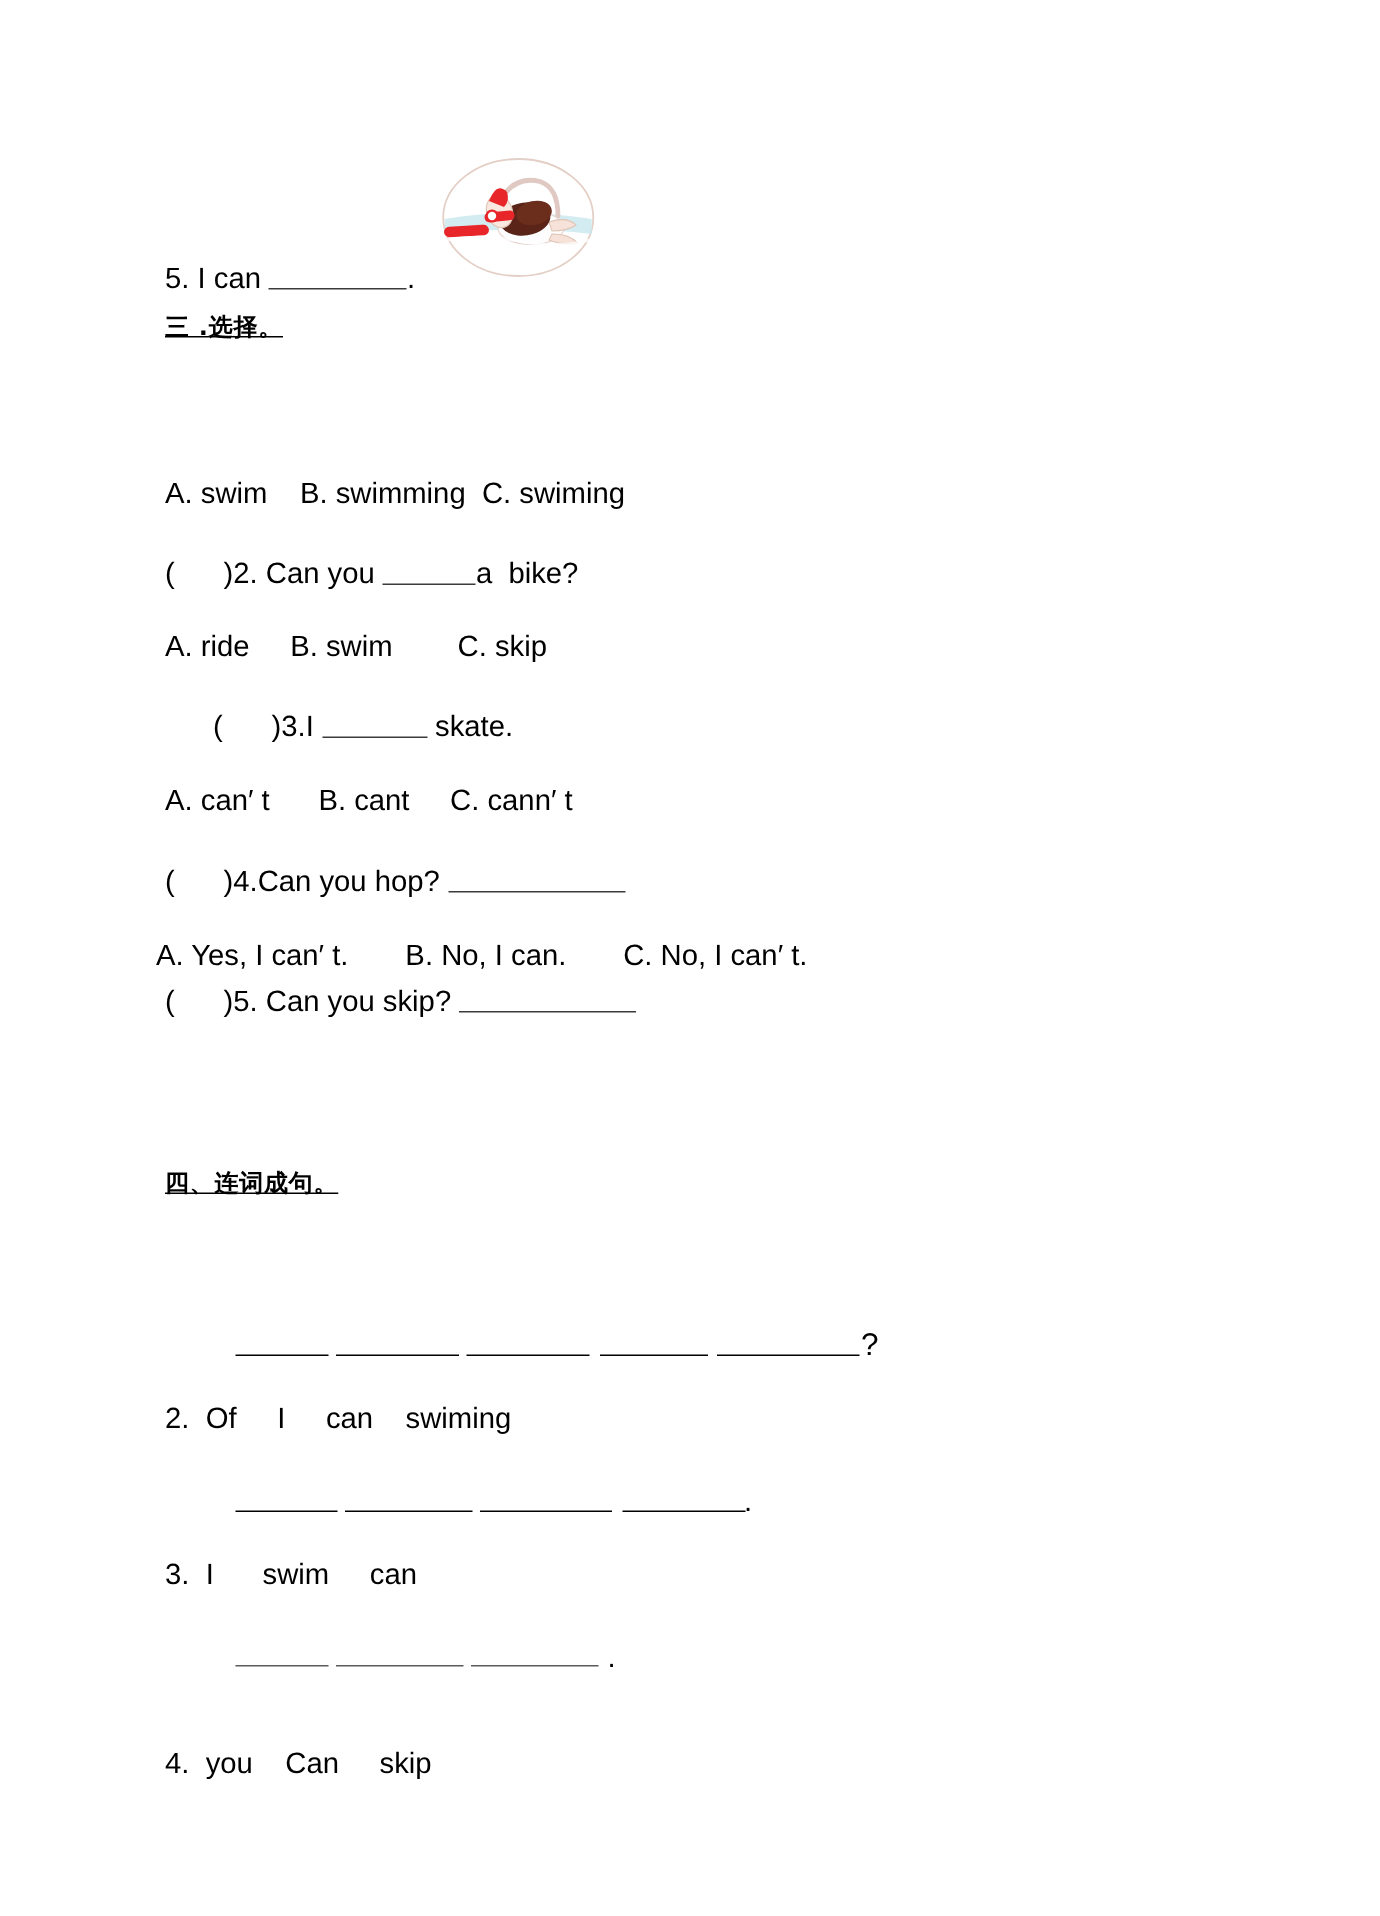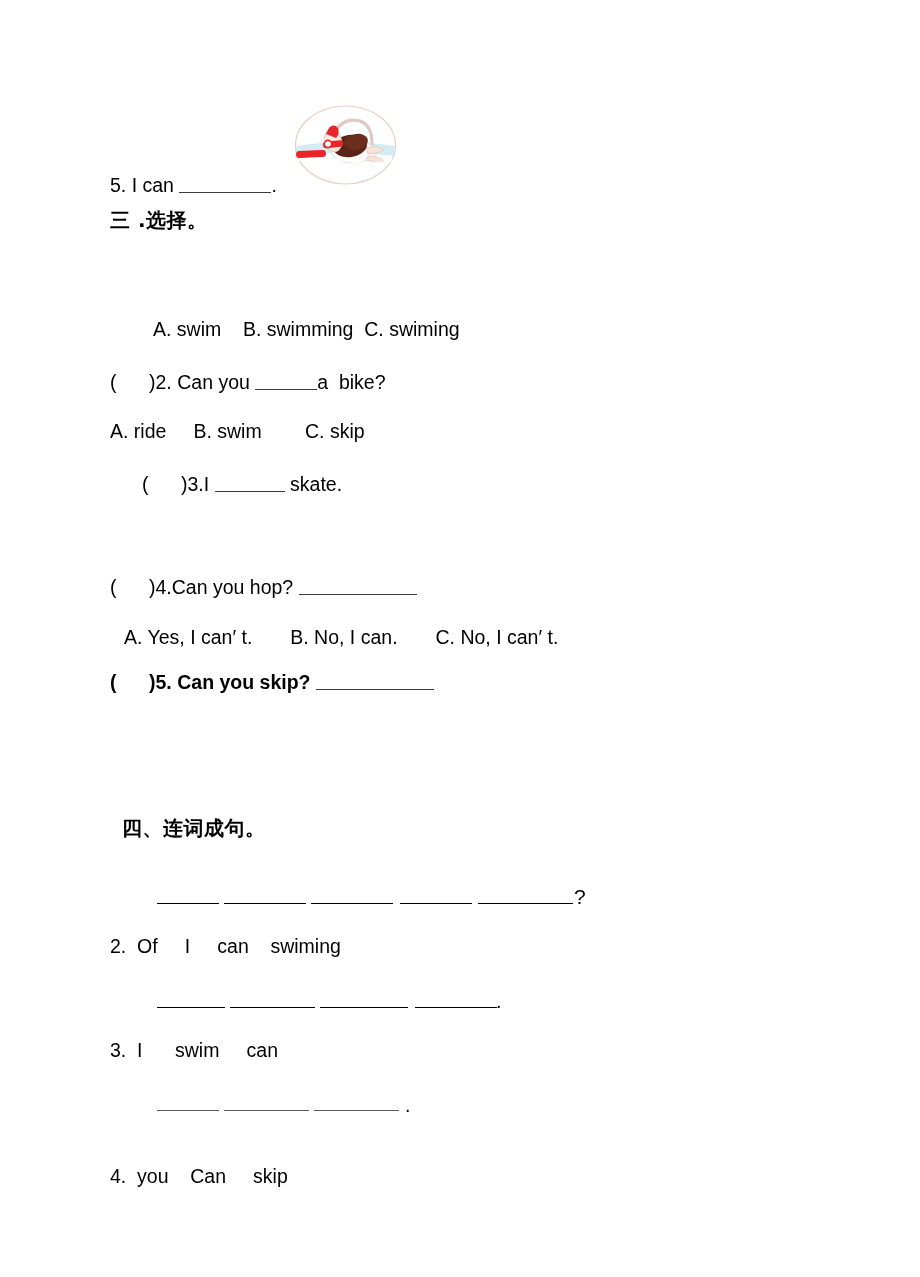--- a/index.html
+++ b/index.html
@@ -27,23 +27,24 @@
   
   .row {
     position: absolute;
     white-space: pre;
     font-size: 19.5px;
     line-height: 1;
     color: #000;
   }
   .row.cn {
     font-family: "DejaVu Sans", "Liberation Sans", sans-serif;
-    font-size: 20px;
+    font-size: 16px;
     font-weight: 600;
     letter-spacing: 0.5px;
+    text-decoration: underline;
   }
 
   
   .illus {
     position: absolute;
     left: 292px;
     top: 104px;
     width: 107px;
     height: 82px;
   }
@@ -111,37 +112,38 @@
 
       <path d="M6 56 Q30 52 56 57 Q80 62 101 56" fill="none" stroke="#ffffff" stroke-width="2" opacity="0.75"></path>
     </svg>
   </div>
 
   <div class="row" style="left:110px; top:174px;"><span>5.</span><span> </span><span>I can</span><span> </span><span class="blank-inline" style="width:92px;"></span><span>.</span></div>
 
   <div class="row cn" style="left:110px; top:210px;">三 .选择。</div>
 
 
-  <div class="row" style="left:110px; top:320px;margin-left:43px;">A. swim    B. swimming  C. swiming</div>
+  <div class="row" style="left:110px; top:320px;">A. swim    B. swimming  C. swiming</div>
 
   <div class="row" style="left:110px; top:371px;"><span><span>(</span><span>      </span><span>)</span></span><span>2.</span><span> Can you </span><span class="blank-inline" style="width:62px;"></span><span>a  bike?</span></div>
 
   <div class="row" style="left:110px; top:422px;">A. ride     B. swim        C. skip</div>
 
   <div class="row" style="left:110px; top:473px;margin-left:32px;"><span><span>(</span><span>      </span><span>)</span></span><span>3.</span><span>I </span><span class="blank-inline" style="width:70px;"></span><span> skate.</span></div>
 
+  <div class="row" style="left:110px; top:525px;">A. can′ t      B. cant     C. cann′ t</div>
 
   <div class="row" style="left:110px; top:576px;"><span><span>(</span><span>      </span><span>)</span></span><span>4.</span><span>Can you hop? </span><span class="blank-inline" style="width:118px;"></span></div>
 
-  <div class="row" style="left:124px; top:628px;">A. Yes, I can′ t.       B. No, I can.       C. No, I can′ t.</div>
+  <div class="row" style="left:104px; top:628px;">A. Yes, I can′ t.       B. No, I can.       C. No, I can′ t.</div>
 
-  <div class="row" style="left:110px; top:671px;font-weight:bold;"><span><span>(</span><span>      </span><span>)</span></span><span>5.</span><span> Can you skip? </span><span class="blank-inline" style="width:118px;"></span></div>
+  <div class="row" style="left:110px; top:656px;"><span><span>(</span><span>      </span><span>)</span></span><span>5.</span><span> Can you skip? </span><span class="blank-inline" style="width:118px;"></span></div>
 
 
-  <div class="row cn" style="left:122px; top:781px;margin-top:37px;">四、连词成句。</div>
+  <div class="row cn" style="left:110px; top:781px;">四、连词成句。</div>
 
 
   <div class="answer-line" style="left:157px;  top:903px; width:62px;"></div>
   <div class="answer-line" style="left:224px;  top:903px; width:82px;"></div>
   <div class="answer-line" style="left:311px;  top:903px; width:82px;"></div>
   <div class="answer-line" style="left:400px;  top:903px; width:72px;"></div>
   <div class="answer-line" style="left:478px;  top:903px; width:95px;"></div>
   <div class="answer-mark q-mark" style="left:574px; top:886px;">?</div>
 
   <div class="row" style="left:110px; top:937px;"><span>2.</span><span>  </span><span>Of     I     can    swiming</span></div>

